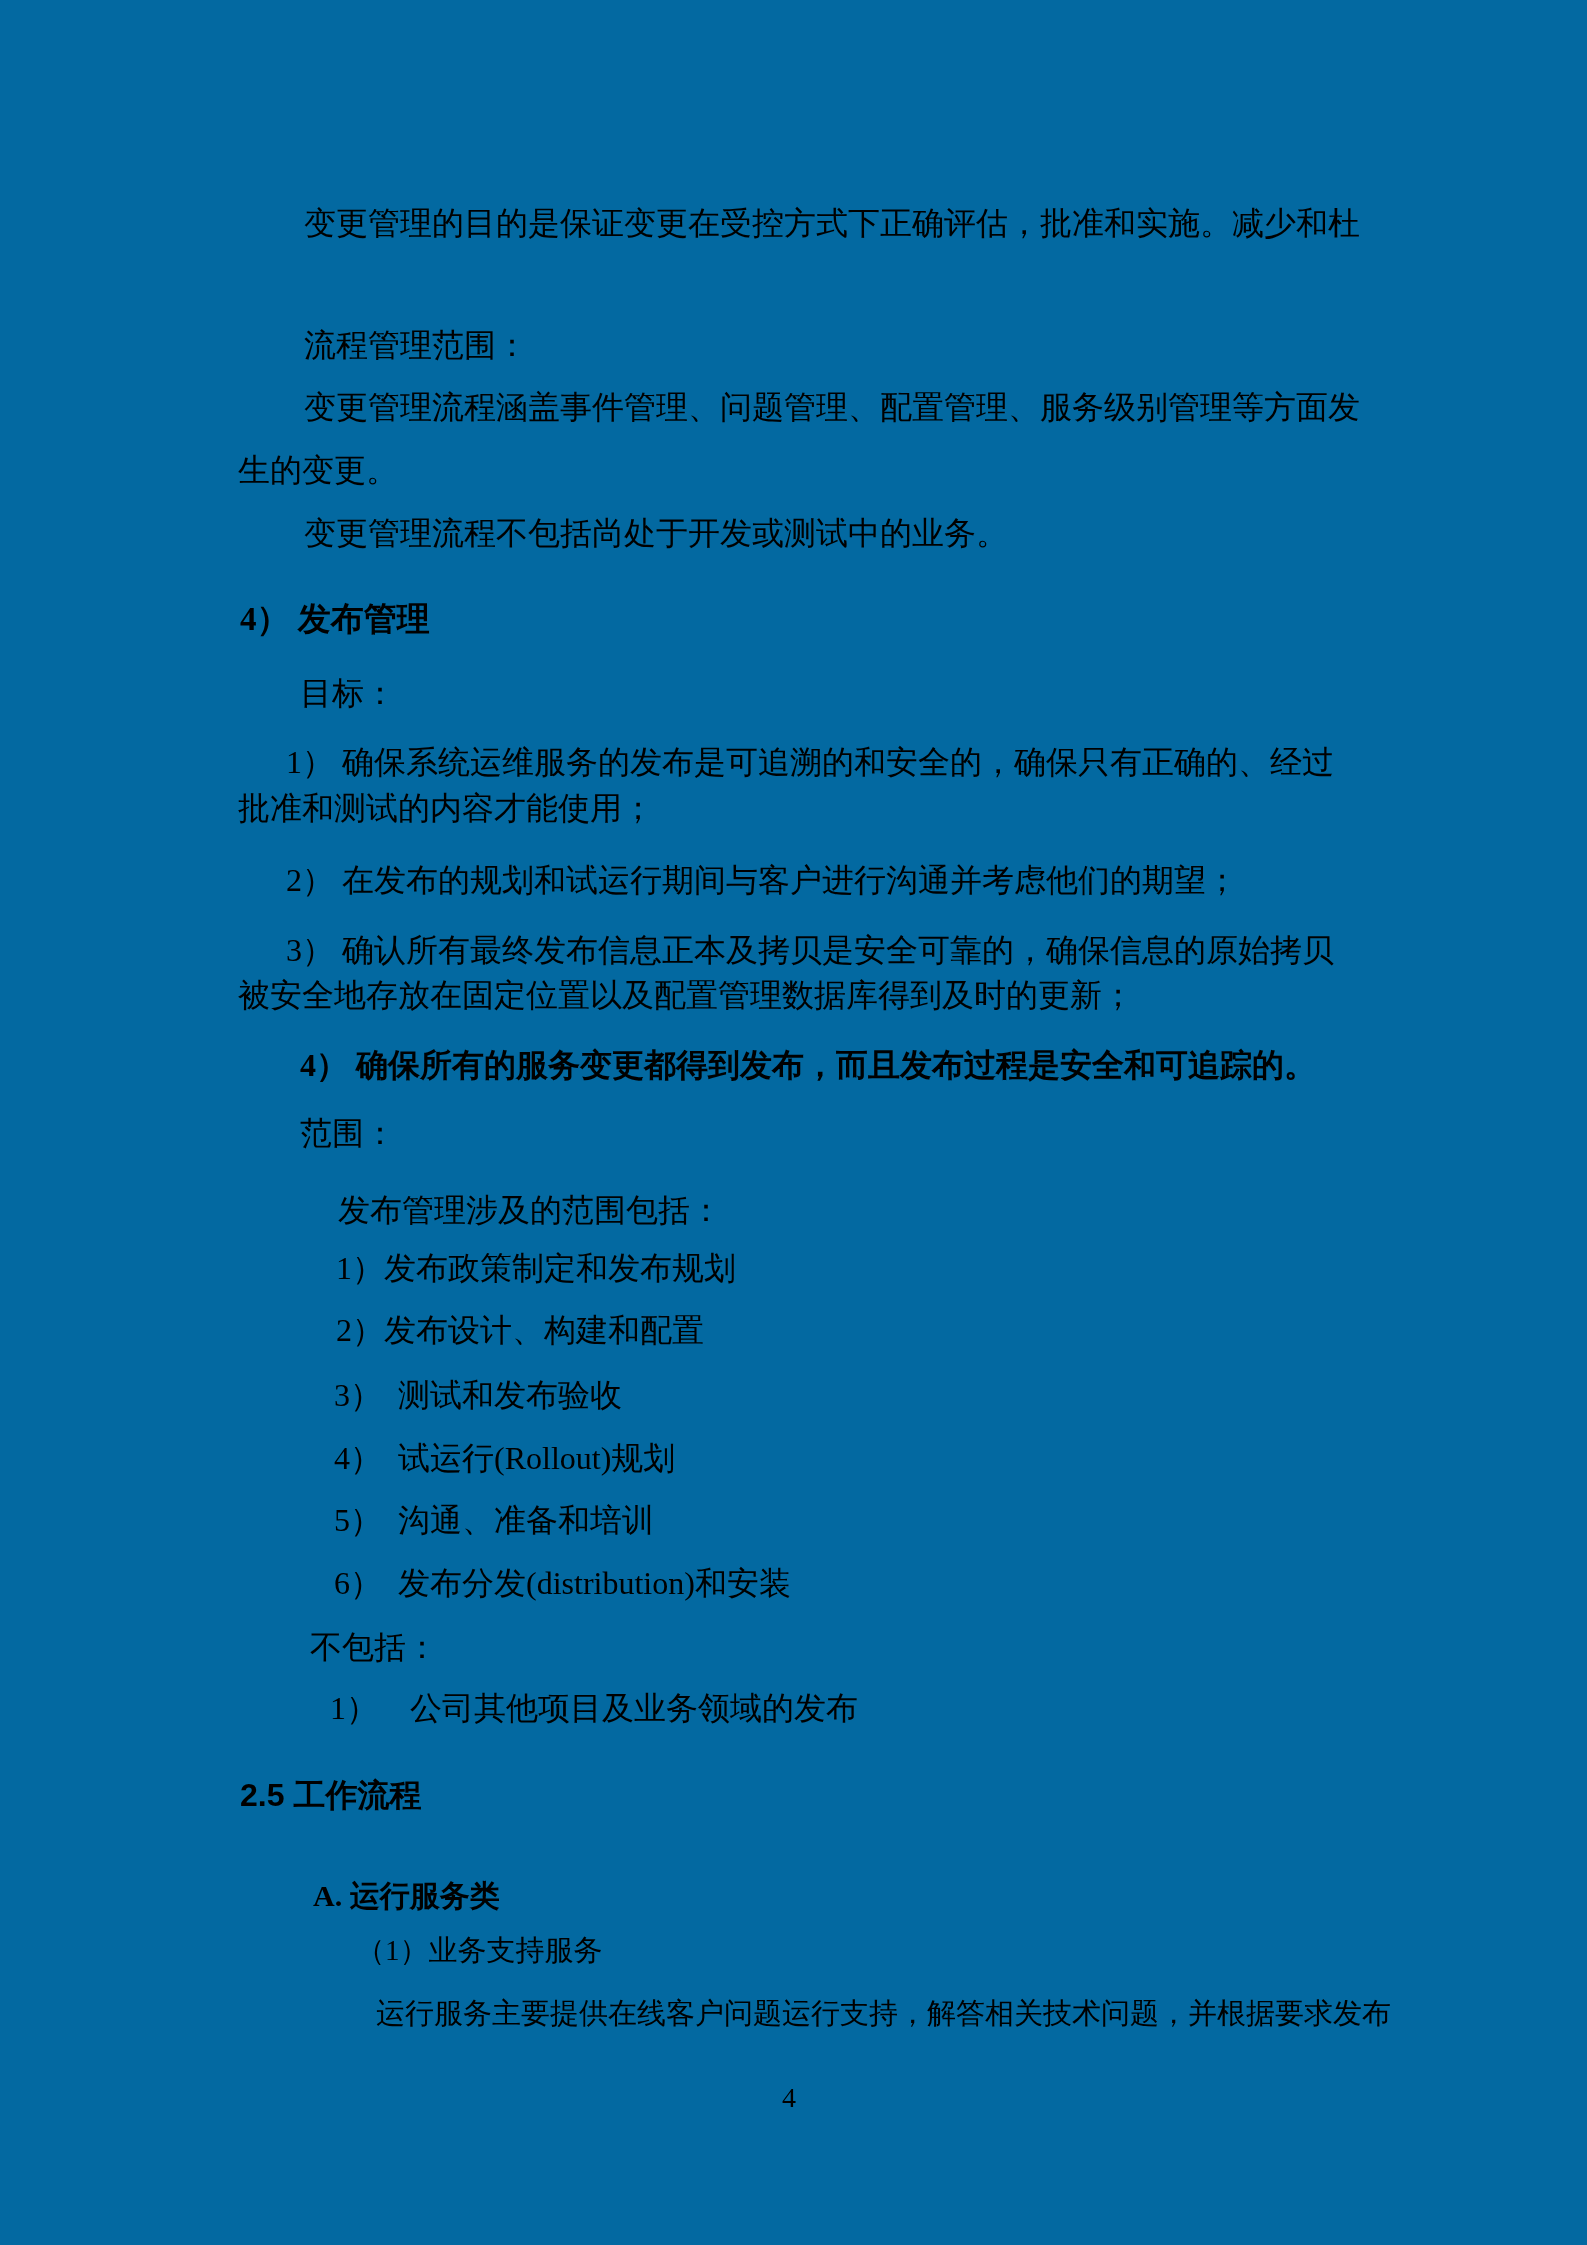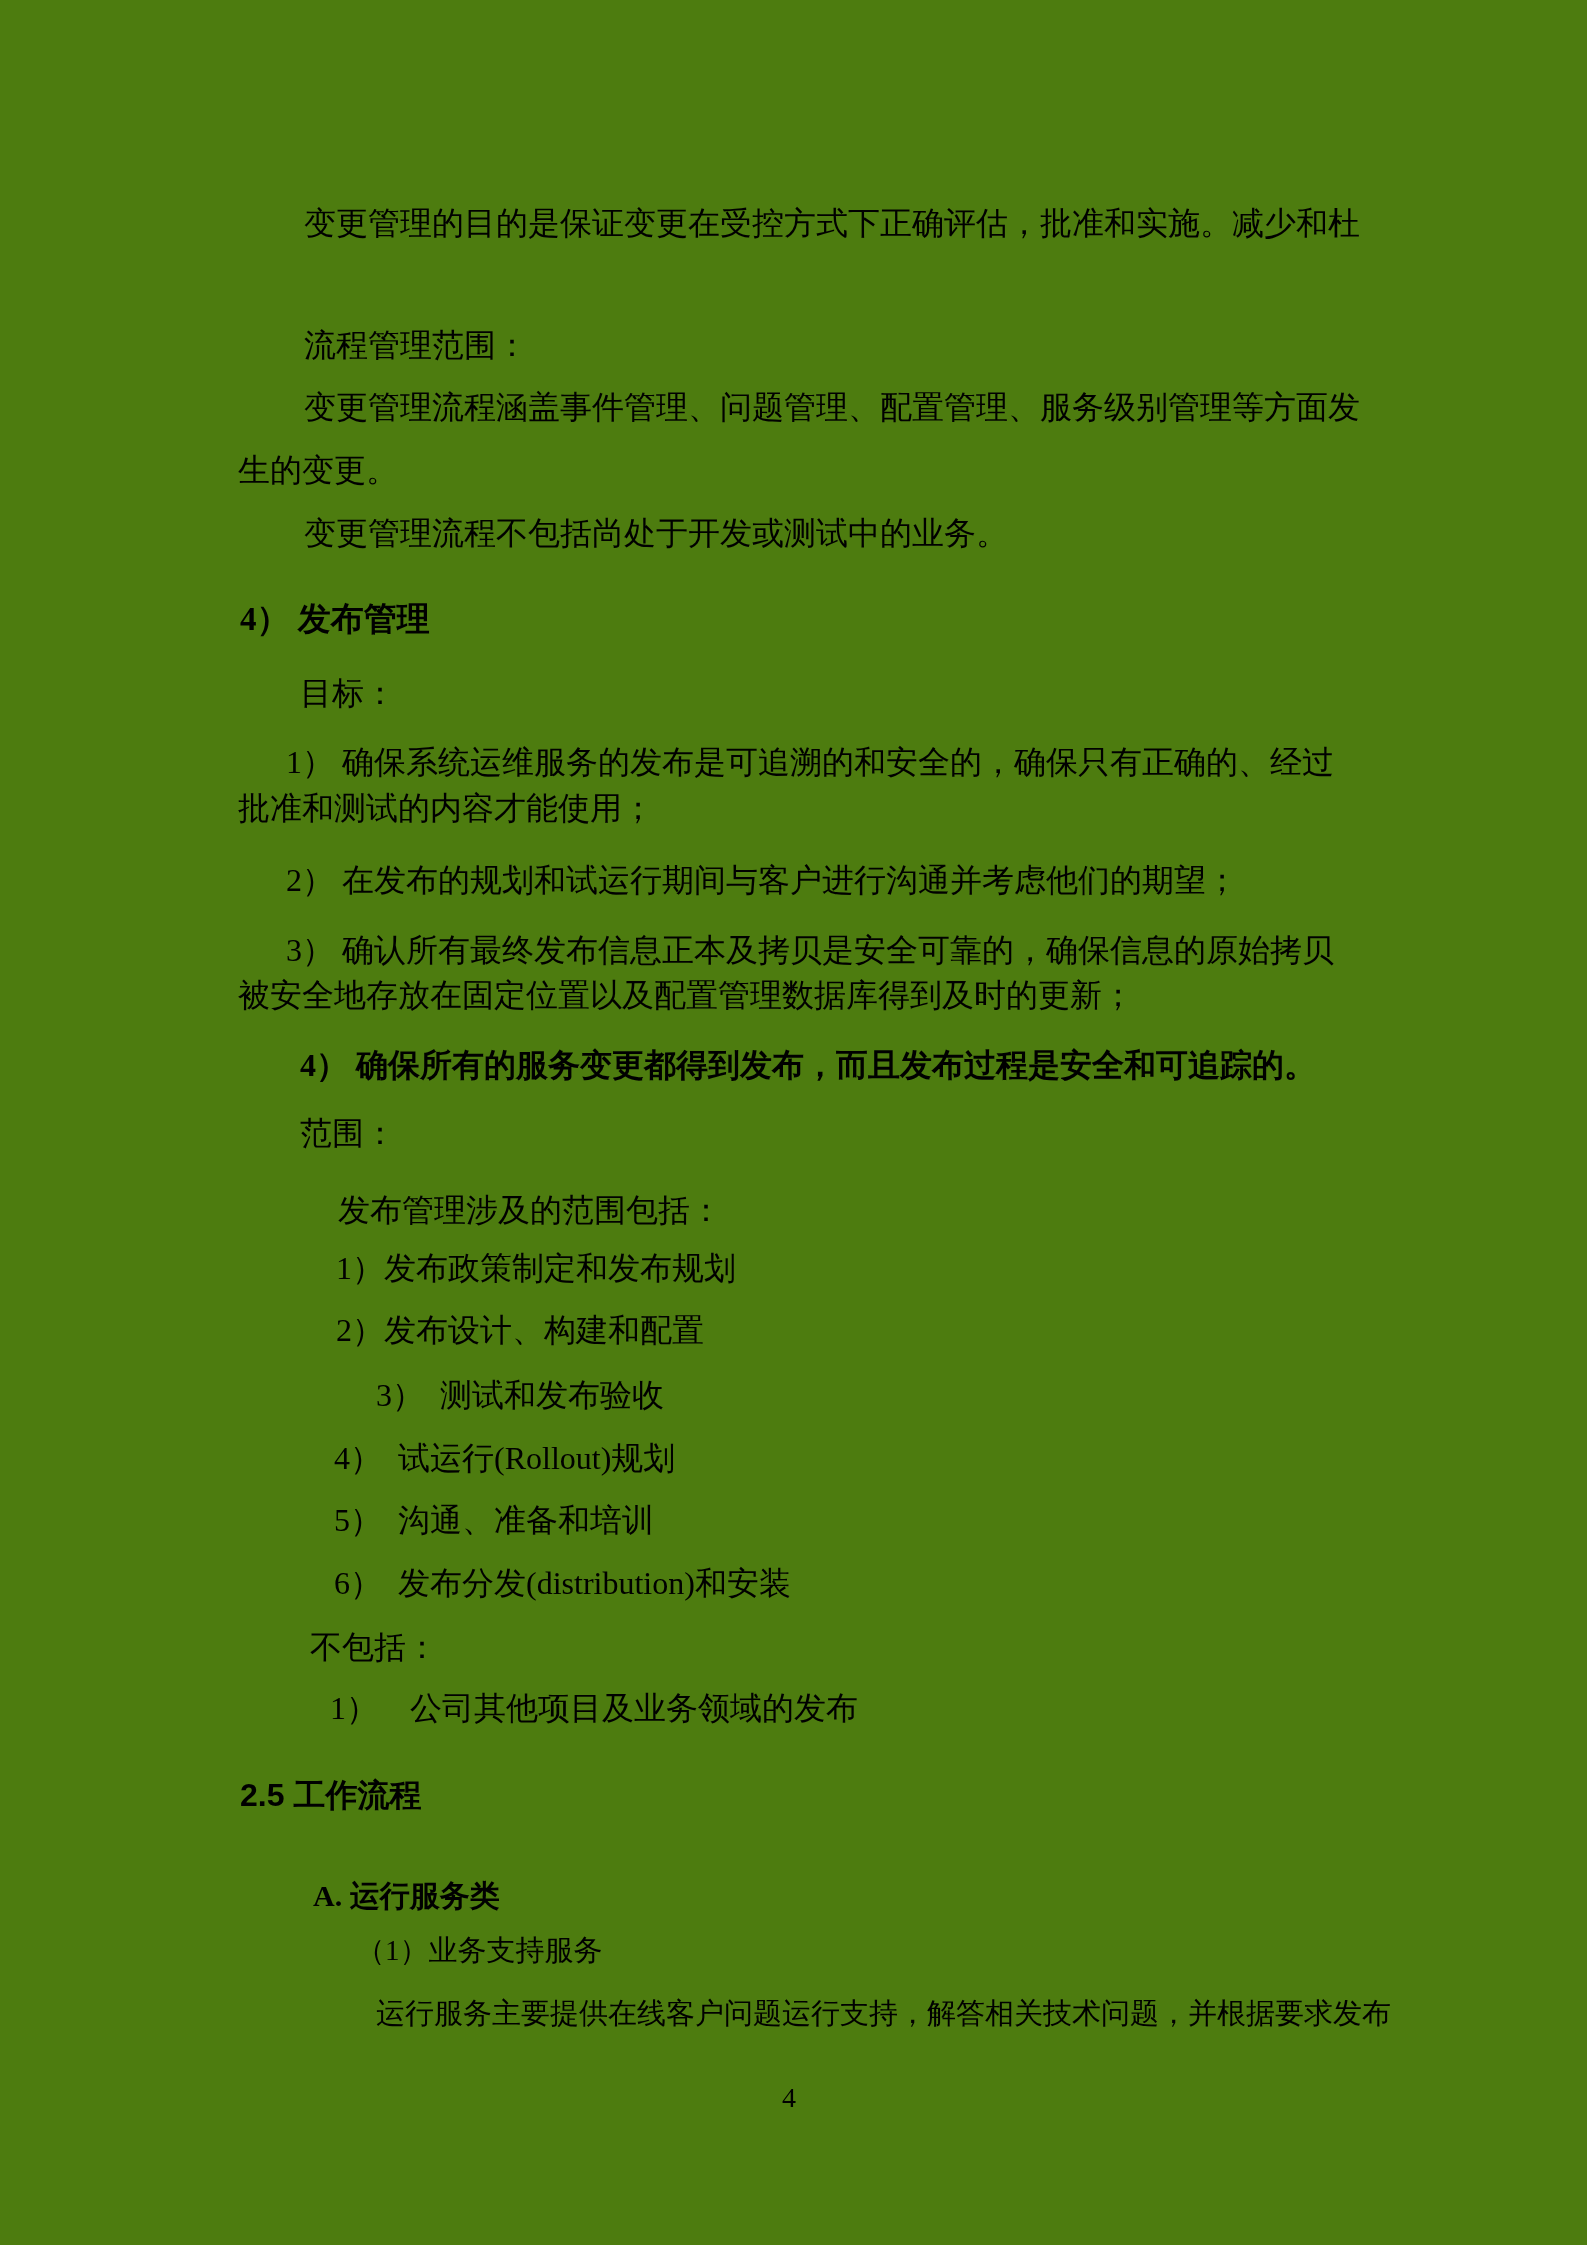--- a/index.html
+++ b/index.html
@@ -1,21 +1,21 @@
 <!DOCTYPE html>
 <html><head>
 <meta charset="utf-8">
 <style>
   html, body { margin: 0; padding: 0; background: #888; }
   .page {
     position: relative;
     width: 1587px;
     height: 2245px;
     margin: 0 auto;
-    background: #4d7c0f;
+    background: #0369a1;
     overflow: hidden;
   }
   .ln {
     position: absolute;
     white-space: pre;
     color: #000000;
     font-family: "Liberation Serif", "DejaVu Serif", serif;
     font-size: 32px;
     line-height: 1.2;
   }
@@ -63,21 +63,21 @@
   <div class="ln" style="top:789px; left:238px;">批准和测试的内容才能使用；</div>
   <div class="ln" style="top:861px; left:286px;">2） 在发布的规划和试运行期间与客户进行沟通并考虑他们的期望；</div>
   <div class="ln" style="top:931px; left:286px;">3） 确认所有最终发布信息正本及拷贝是安全可靠的，确保信息的原始拷贝</div>
   <div class="ln" style="top:976px; left:238px;">被安全地存放在固定位置以及配置管理数据库得到及时的更新；</div>
   <div class="ln" style="top:1046px; left:300px;font-weight:bold;">4） 确保所有的服务变更都得到发布，而且发布过程是安全和可追踪的。</div>
 
   <div class="ln" style="top:1114px; left:300px;">范围：</div>
   <div class="ln" style="top:1191px; left:338px;">发布管理涉及的范围包括：</div>
   <div class="ln" style="top:1249px; left:336px;">1）发布政策制定和发布规划</div>
   <div class="ln" style="top:1311px; left:336px;">2）发布设计、构建和配置</div>
-  <div class="ln" style="top:1376px; left:334px;margin-left:42px;">3）  测试和发布验收</div>
+  <div class="ln" style="top:1376px; left:334px;">3）  测试和发布验收</div>
   <div class="ln" style="top:1439px; left:334px;">4）  试运行(Rollout)规划</div>
   <div class="ln" style="top:1501px; left:334px;">5）  沟通、准备和培训</div>
   <div class="ln" style="top:1564px; left:334px;">6）  发布分发(distribution)和安装</div>
 
   <div class="ln" style="top:1628px; left:310px;">不包括：</div>
   <div class="ln" style="top:1689px; left:330px;">1）　公司其他项目及业务领域的发布</div>
 
   <div class="ln big-head" style="top:1776px; left:240px;">2.5 工作流程</div>
   <div class="ln sub-head-a" style="top:1878px; left:313px;">A. 运行服务类</div>
   <div class="ln sub-head-1" style="top:1933px; left:356px;">（1）业务支持服务</div>

